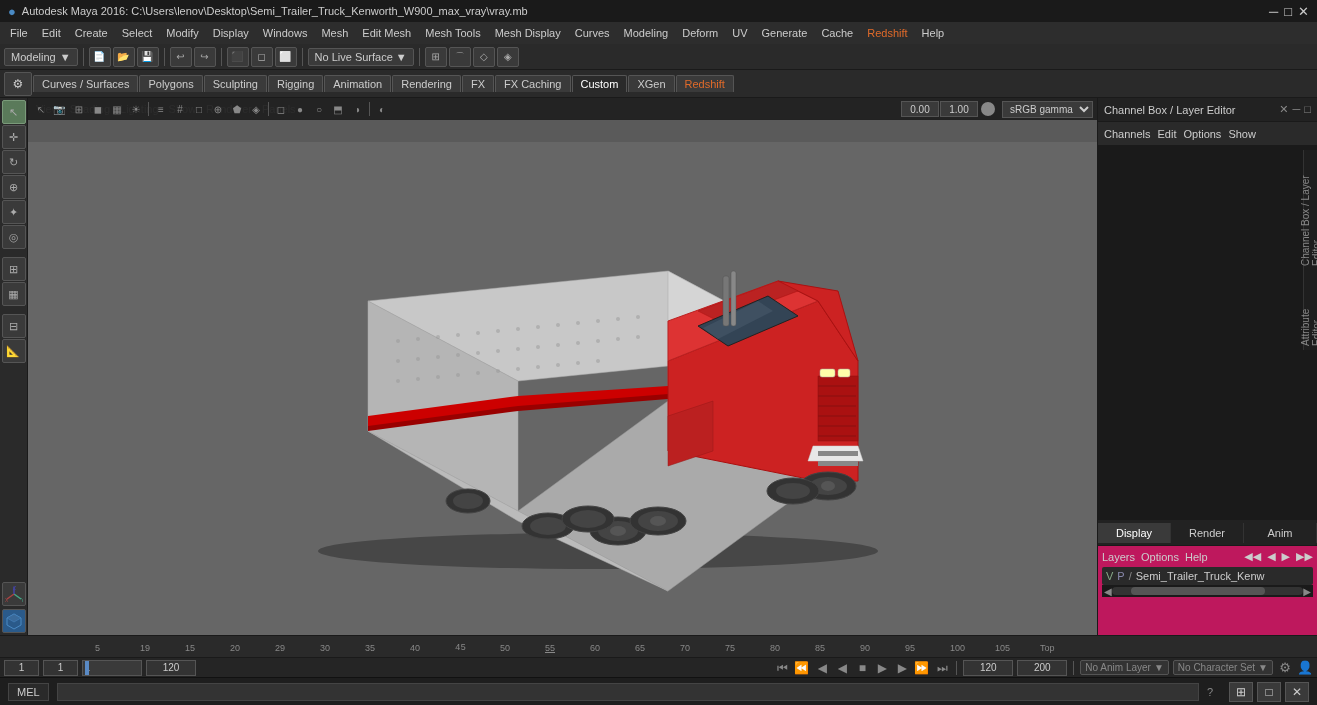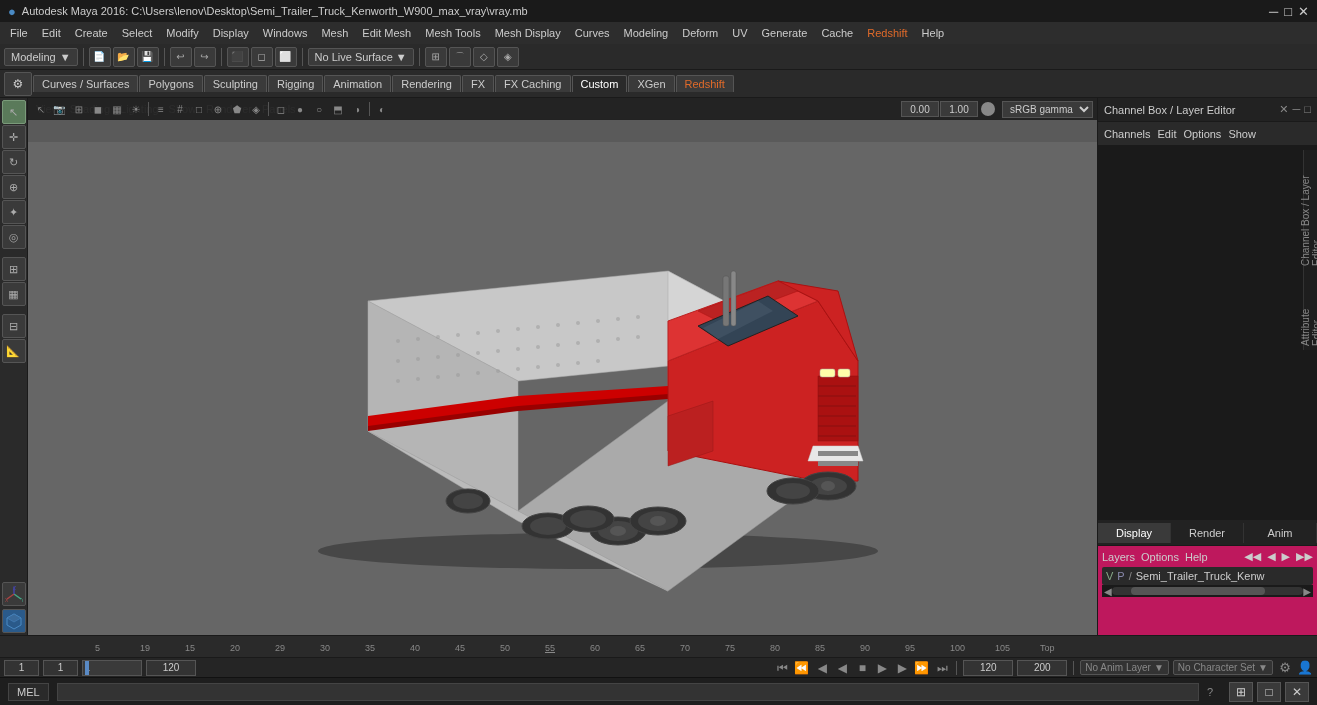--- a/index.html
+++ b/index.html
@@ -673,21 +673,21 @@
   <div id="timeline-ruler">
     <span style="font-size:9px;color:#888;margin-right:0px;position:absolute;left:55px;bottom:4px;"></span>
     <span style="font-size:9px;color:#888;position:absolute;left:95px;bottom:4px;">5</span>
     <span style="font-size:9px;color:#888;position:absolute;left:140px;bottom:4px;">19</span>
     <span style="font-size:9px;color:#888;position:absolute;left:185px;bottom:4px;">15</span>
     <span style="font-size:9px;color:#888;position:absolute;left:230px;bottom:4px;">20</span>
     <span style="font-size:9px;color:#888;position:absolute;left:275px;bottom:4px;">29</span>
     <span style="font-size:9px;color:#888;position:absolute;left:320px;bottom:4px;">30</span>
     <span style="font-size:9px;color:#888;position:absolute;left:365px;bottom:4px;">35</span>
     <span style="font-size:9px;color:#888;position:absolute;left:410px;bottom:4px;">40</span>
-    <span style="font-size:9px;color:#888;position:absolute;left:455px;bottom:4px;">45</span>
+    <span style="font-size:9px;color:#888;position:absolute;left:455px;bottom:4px;font-family:Liberation Mono, monospace;">45</span>
     <span style="font-size:9px;color:#888;position:absolute;left:500px;bottom:4px;">50</span>
     <span style="font-size:9px;color:#888;position:absolute;left:545px;bottom:4px;text-decoration:underline;">55</span>
     <span style="font-size:9px;color:#888;position:absolute;left:590px;bottom:4px;">60</span>
     <span style="font-size:9px;color:#888;position:absolute;left:635px;bottom:4px;">65</span>
     <span style="font-size:9px;color:#888;position:absolute;left:680px;bottom:4px;margin-top:14px;">70</span>
     <span style="font-size:9px;color:#888;position:absolute;left:725px;bottom:4px;">75</span>
     <span style="font-size:9px;color:#888;position:absolute;left:770px;bottom:4px;">80</span>
     <span style="font-size:9px;color:#888;position:absolute;left:815px;bottom:4px;">85</span>
     <span style="font-size:9px;color:#888;position:absolute;left:860px;bottom:4px;">90</span>
     <span style="font-size:9px;color:#888;position:absolute;left:905px;bottom:4px;">95</span>

